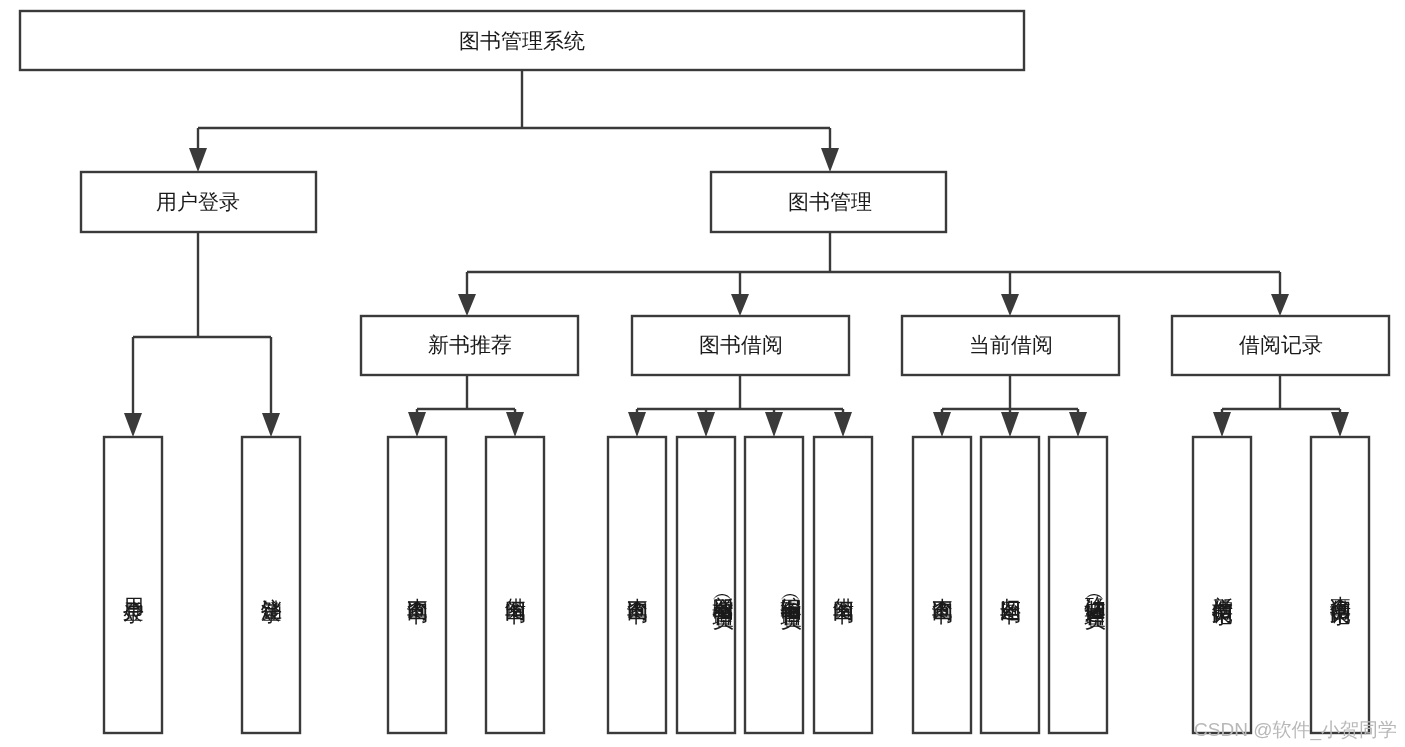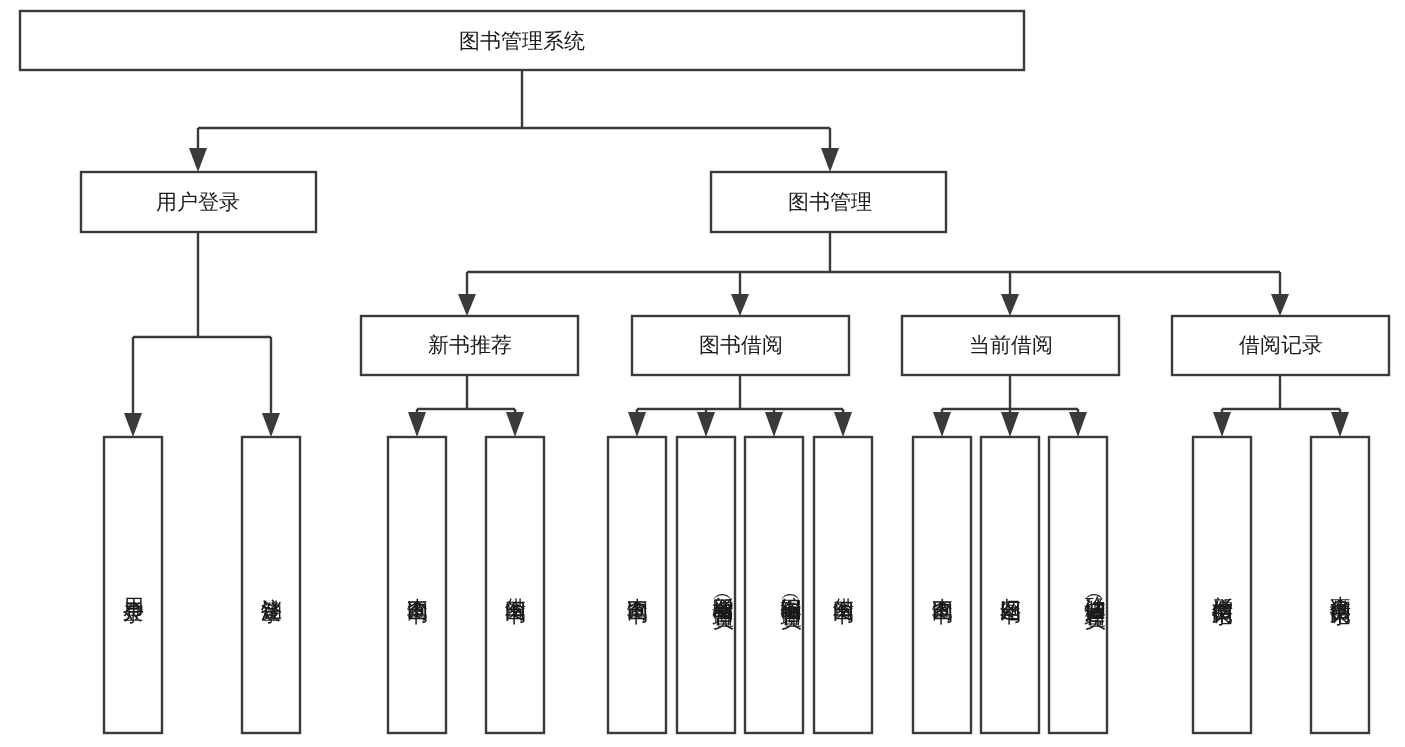--- a/index.html
+++ b/index.html
@@ -222,13 +222,14 @@
   <div class="leaf-label" style="left:745px; top:443px; width:58px; height:290px;">编辑图书（管理员）</div>
   <div class="leaf-label center-v" style="left:814px; top:437px; width:58px; height:296px;">借阅图书</div>
 
   <div class="leaf-label center-v" style="left:913px; top:437px; width:58px; height:296px;">查询图书</div>
   <div class="leaf-label center-v" style="left:981px; top:437px; width:58px; height:296px;">归还图书</div>
   <div class="leaf-label" style="left:1049px; top:443px; width:58px; height:290px;">确认归还（管理员）</div>
 
   <div class="leaf-label center-v" style="left:1193px; top:437px; width:58px; height:296px;">新增借阅记录</div>
   <div class="leaf-label center-v" style="left:1311px; top:437px; width:58px; height:296px;">查询借阅记录</div>
 
+  <div class="watermark">CSDN @软件_小贺同学</div>
 </div>
 
 </body></html>

